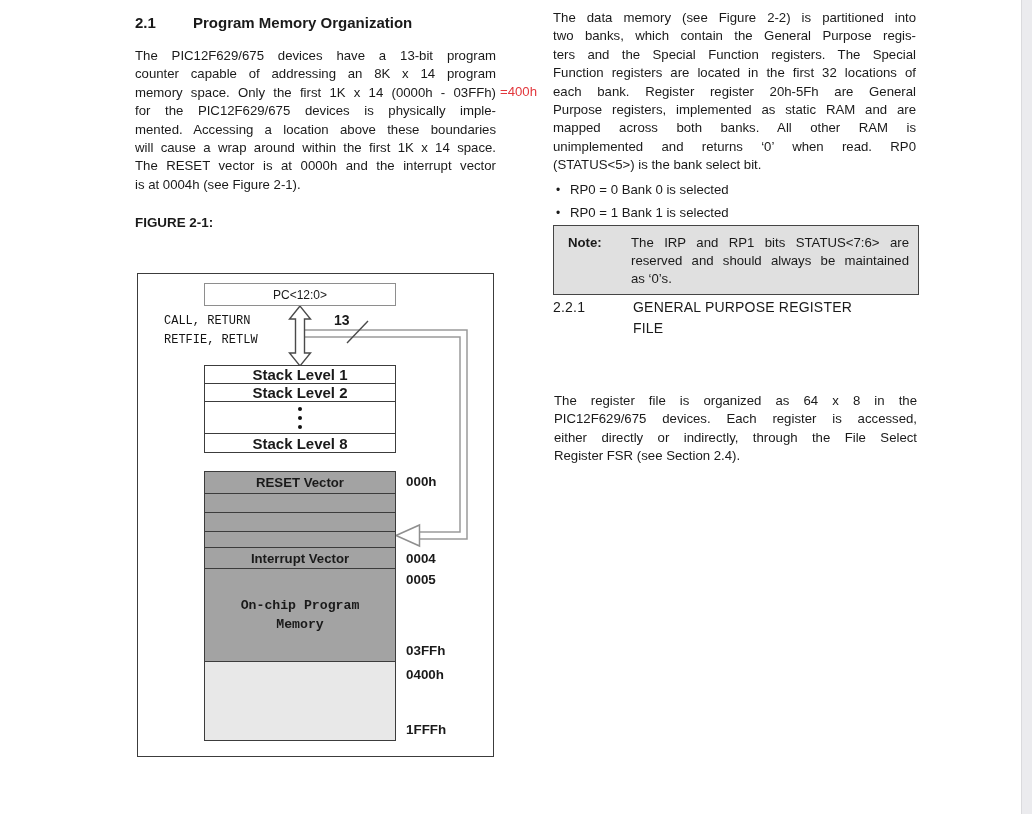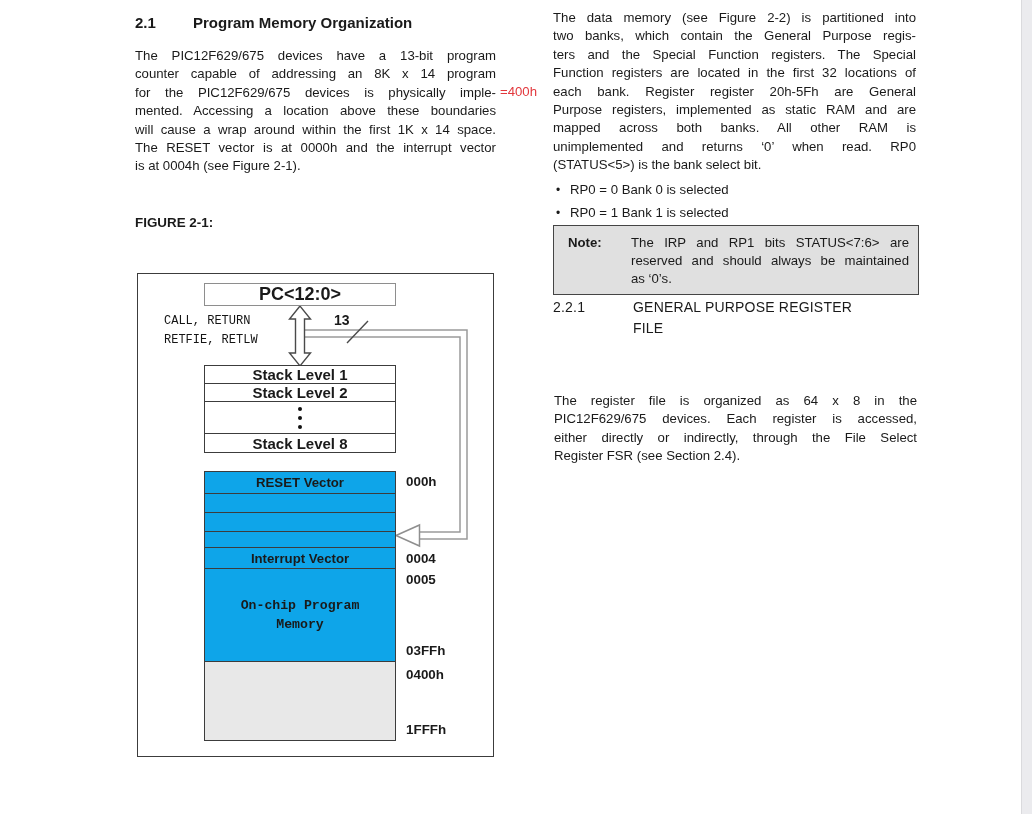--- a/index.html
+++ b/index.html
@@ -39,39 +39,39 @@
   .h2-num { display:inline-block; width:80px; flex:none; }
   .h2-title .jline { white-space:nowrap; }
 
   
   .figure { position:absolute; left:137px; top:273px; width:357px; height:484px;
             border:1.3px solid #3c3c3c; }
   .fig-svg { position:absolute; left:0; top:0; pointer-events:none; }
 
   .pcbox { position:absolute; left:66px; top:9px; width:192px; height:23px;
            border:1.6px solid #8e8e8e; display:flex; align-items:center; justify-content:center;
-           font-weight:bold; font-size:18px; background:#fff; }
+           font-weight:normal; font-size:12px; background:#fff; }
 
   .callret { position:absolute; left:26px; top:38px;
              font-family:"Liberation Mono", monospace; font-size:12px; line-height:19px; color:#141414; }
   .callret .jline { white-space:pre; }
 
   .bus13 { position:absolute; left:196px; top:38px; font-size:14px; font-weight:600; }
 
   .stack-table { position:absolute; left:66px; top:91px; width:192px;
                  border:1.3px solid #3c3c3c; background:#fff; }
   .srow { height:18px; border-bottom:1.2px solid #3c3c3c;
           display:flex; align-items:center; justify-content:center;
           font-weight:bold; font-size:15px; }
   .srow:last-child { border-bottom:none; }
   .srow.dots { height:32px; flex-direction:column; justify-content:center; gap:5px; }
   .dot { width:4px; height:4px; border-radius:50%; background:#111; display:block; }
 
   .mem-table { position:absolute; left:66px; top:197px; width:192px;
-               border:1.3px solid #3c3c3c; background:#0ea5e9; }
+               border:1.3px solid #3c3c3c; background:#a3a3a3; }
   .mrow { border-bottom:1.2px solid #3c3c3c;
           display:flex; align-items:center; justify-content:center;
           font-weight:bold; font-size:13.2px; }
   .mrow:last-child { border-bottom:none; }
   .mrow.onchip { flex-direction:column; line-height:19px; }
   .mrow.onchip .jline { text-align:center;font-family:Liberation Mono, monospace; }
   .mrow.shaded { background:#e8e8e8; }
 
   .addr { position:absolute; left:268px; font-weight:bold; font-size:13.4px; line-height:15px; white-space:nowrap; }
 
@@ -84,20 +84,21 @@
 
 <div class="page">
 
   <div class="abs h1" style="left:135px; top:14px;">
     <span class="h1-num">2.1</span><span class="h1-title">Program Memory Organization</span>
   </div>
 
   <div class="abs body-text just" style="left:135px; top:47px; width:361px;">
       <div class="jline">The PIC12F629/675 devices have a 13-bit program</div>
       <div class="jline">counter capable of addressing an 8K x 14 program</div>
+      <div class="jline">memory space. Only the first 1K x 14 (0000h - 03FFh)</div>
       <div class="jline">for the PIC12F629/675 devices is physically imple-</div>
       <div class="jline">mented. Accessing a location above these boundaries</div>
       <div class="jline">will cause a wrap around within the first 1K x 14 space.</div>
       <div class="jline">The RESET vector is at 0000h and the interrupt vector</div>
       <div class="jline last">is at 0004h (see Figure 2-1).</div>
     </div>
 
   <div class="abs red-note" style="left:500px; top:84px;">=400h</div>
 
   <div class="abs fig-cap" style="left:135px; top:213px;">

